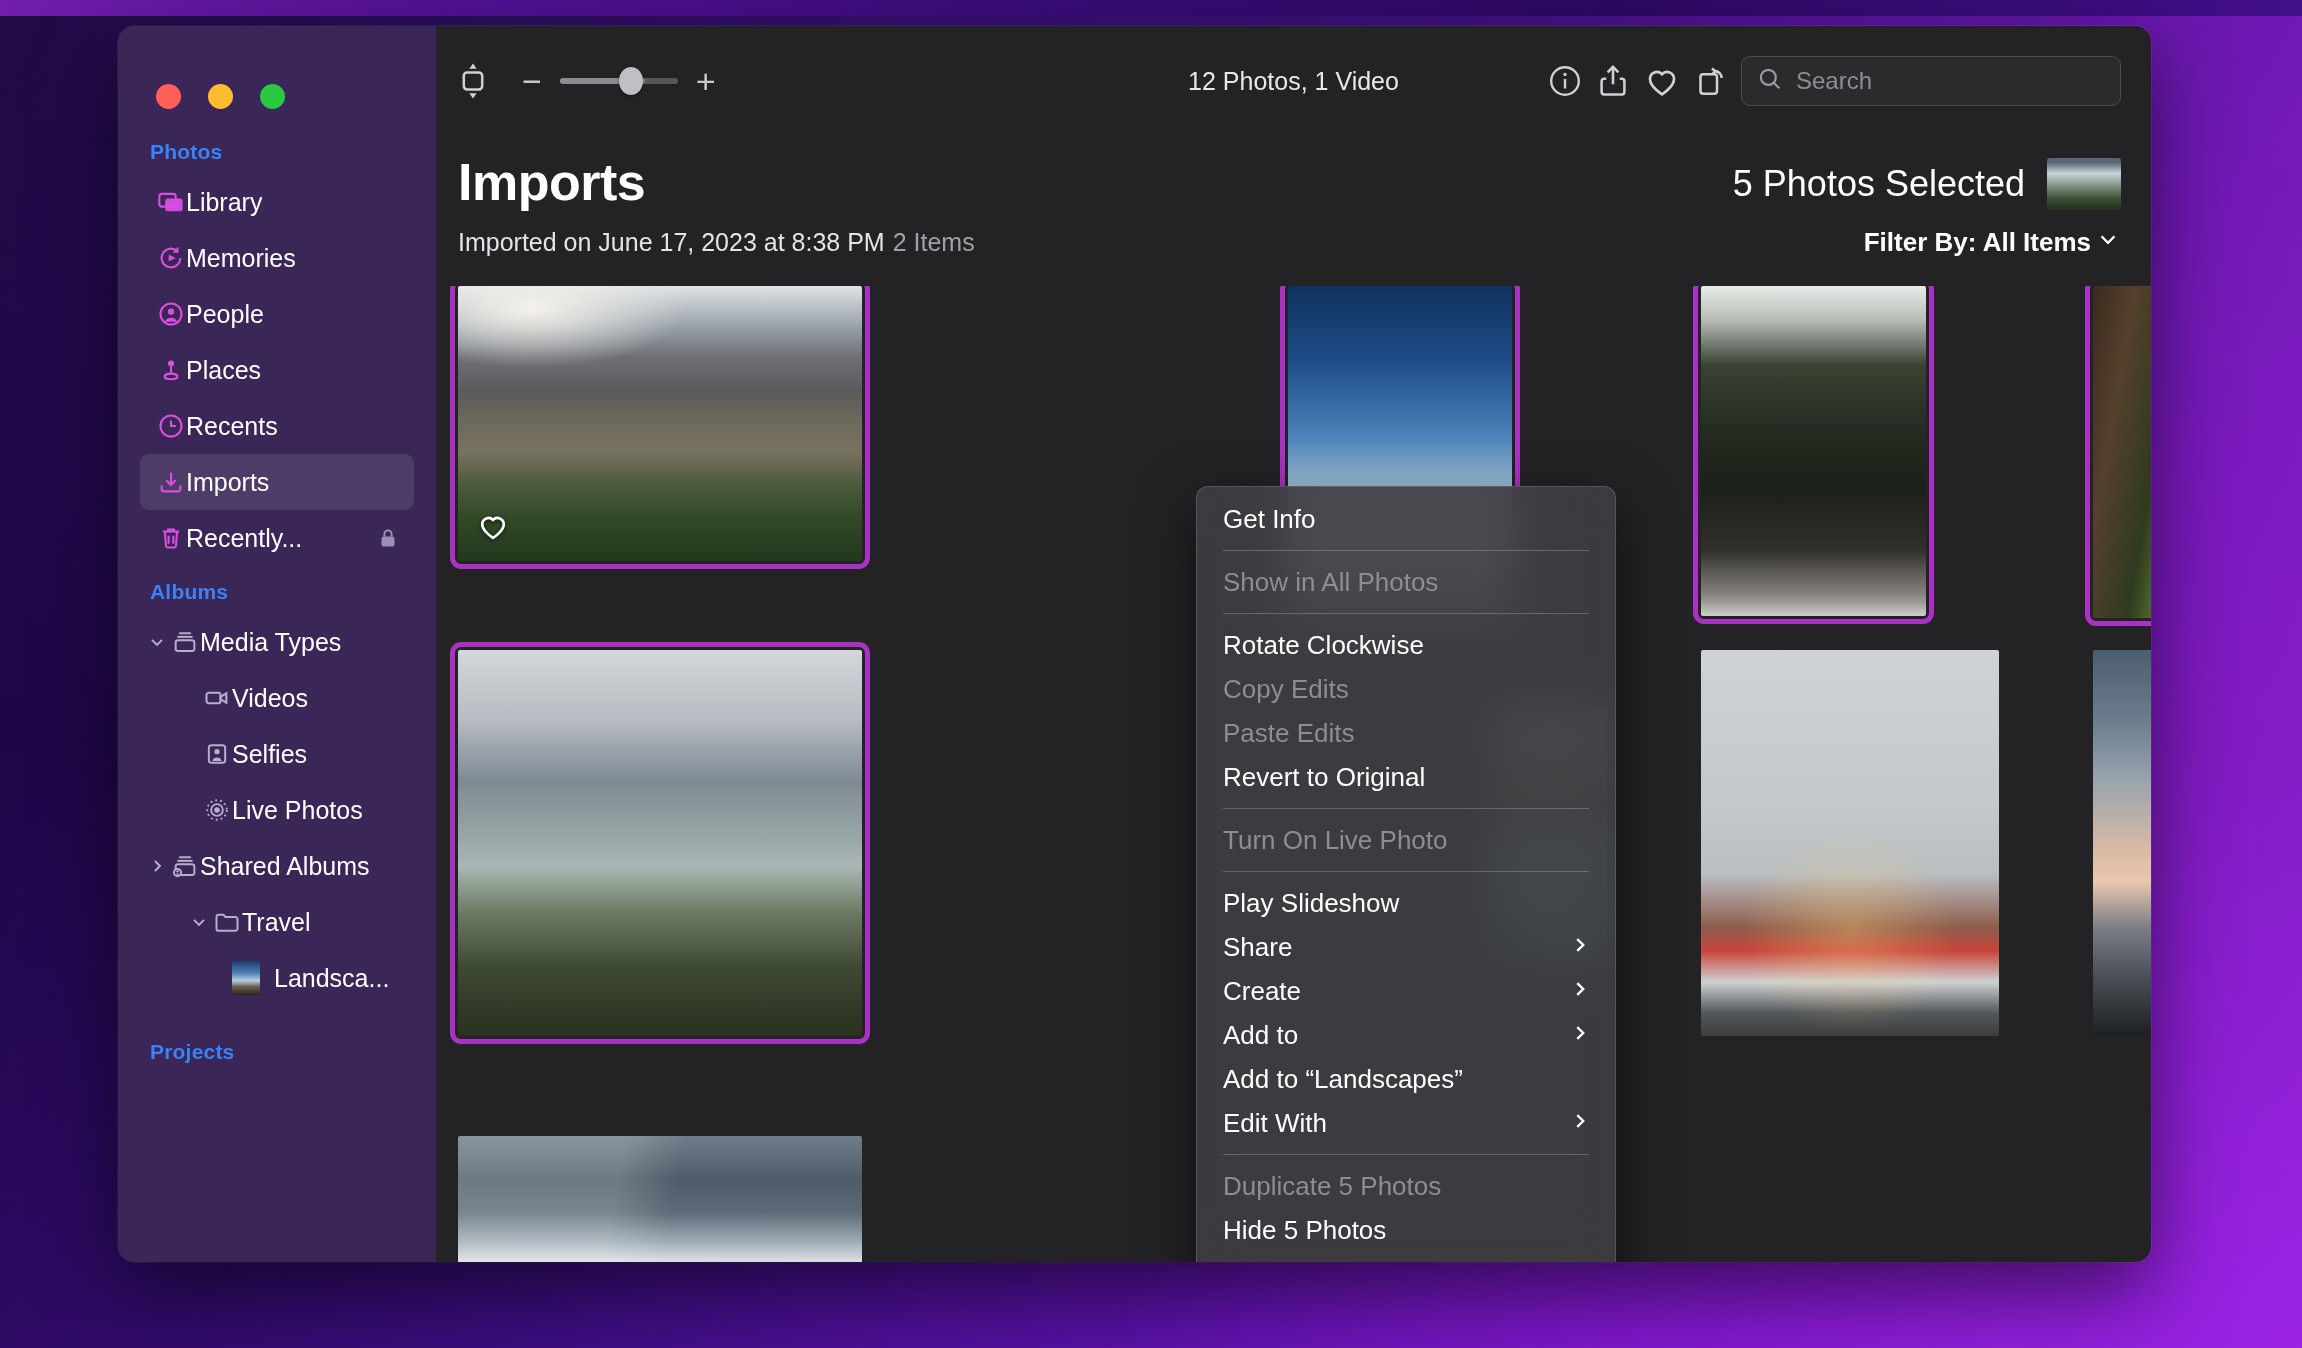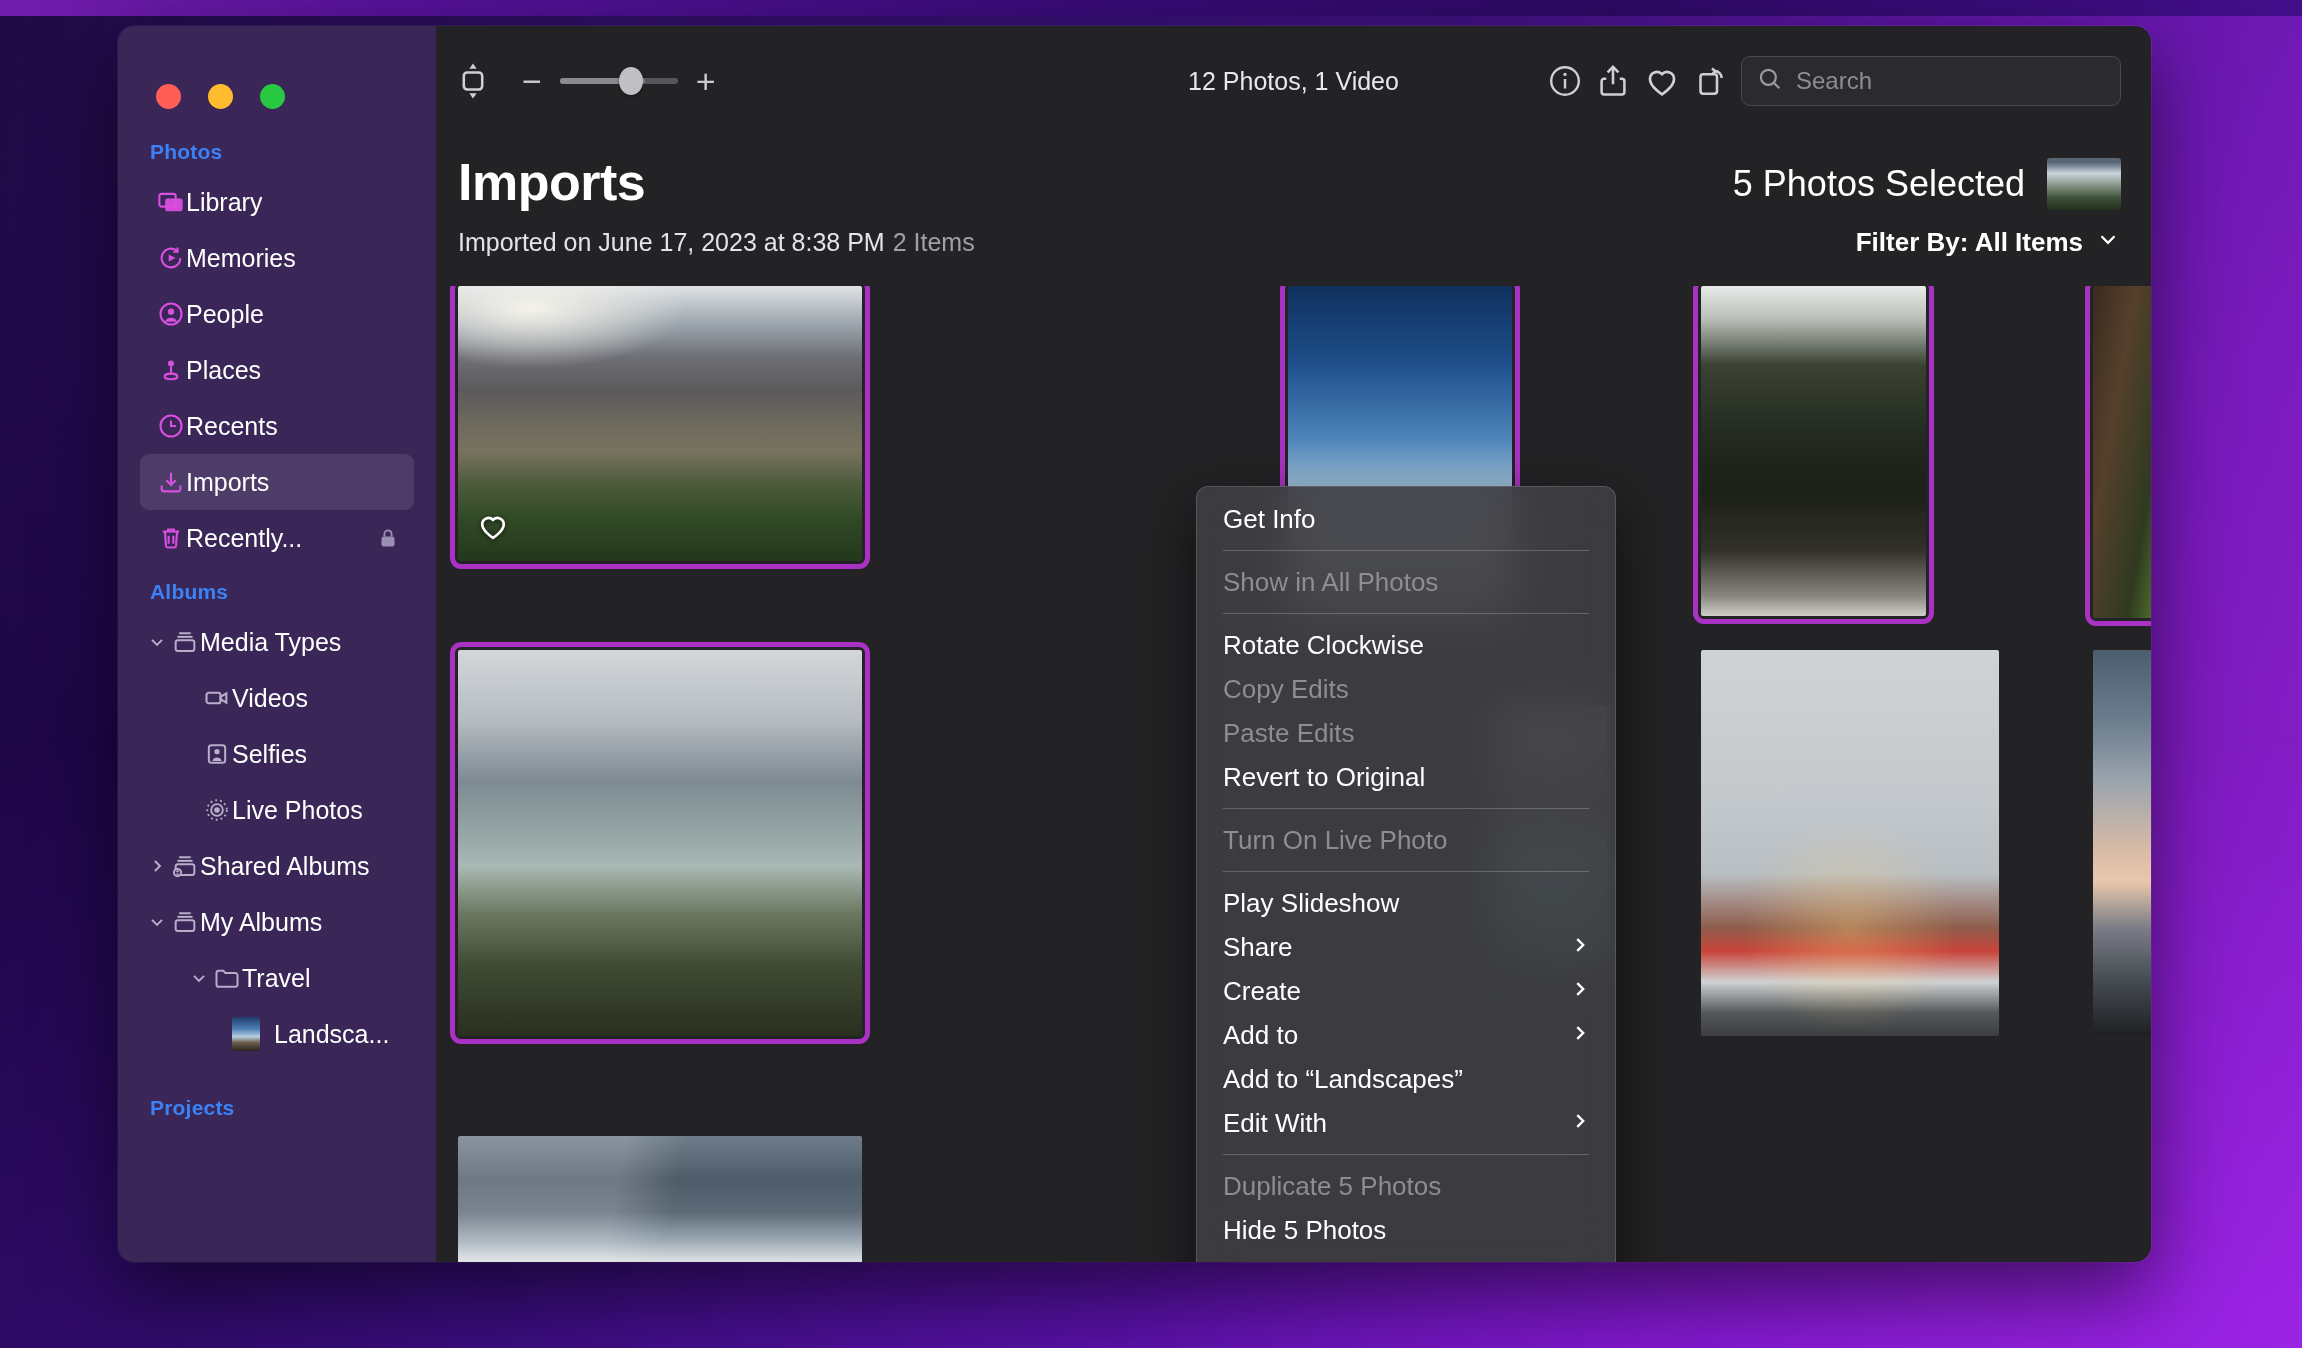--- a/index.html
+++ b/index.html
@@ -139,21 +139,21 @@
   }
   .h-sel-row{ display:flex; align-items:center; gap:22px; justify-content:flex-end; }
   .h-sel{ color:#fff; font-size:36px; }
   .h-thumb{
     width:74px; height:52px; border-radius:3px;
     background:linear-gradient(180deg,#5d6b7a 0%, #c9d4dd 22%, #7b8a7a 52%, #3e5238 74%, #22301e 100%);
     border-top:5px solid #5a6574;
   }
   .h-filter{
     margin-top:16px; color:#fff; font-size:26px; font-weight:bold;
-    display:flex; align-items:center; gap:12px; justify-content:flex-end;
+    display:flex; align-items:center; gap:4px; justify-content:flex-end;
   }
 
   
   #grid{ flex:1; position:relative; overflow:hidden; }
   .cell{ position:absolute; }
   .photo{ position:absolute; inset:0; border-radius:2px; overflow:hidden; }
   .cell.sel{ outline:5px solid #a932c4; outline-offset:3px; border-radius:3px; }
   .fav{
     position:absolute; left:18px; bottom:14px; color:#fff;
     filter:drop-shadow(0 1px 2px rgba(0,0,0,.7));
@@ -373,35 +373,20 @@
             <path d="M5.5 7.6h13"></path>
             <rect x="4" y="10.4" width="16" height="9.3" rx="2"></rect>
           <circle cx="5.6" cy="17.6" r="3.1" fill="#3a2657" stroke="currentColor"></circle>
             <circle cx="5.6" cy="16.6" r="1" fill="currentColor" stroke="none"></circle>
           <path d="M3.6 19.6a2.3 2.3 0 0 1 4 0" fill="currentColor" stroke="none"></path>
         </svg>
       </span>
       <span class="lbl">Shared Albums</span>
     </div>
 
-    <div class="side-item grey" style="padding-left:4px">
-      <span class="disc">
-        <svg width="20" height="20" viewBox="0 0 24 24" fill="none" stroke="currentColor" stroke-width="2.4">
-            <path d="M6 9.5l6 6 6-6"></path>
-          </svg>
-      </span>
-      <span class="ico">
-        <svg width="28" height="28" viewBox="0 0 24 24" fill="none" stroke="currentColor" stroke-width="1.7">
-          <path d="M7 4.5h10"></path>
-            <path d="M5.5 7.6h13"></path>
-            <rect x="4" y="10.4" width="16" height="9.3" rx="2"></rect>
-        </svg>
-      </span>
-      <span class="lbl">My Albums</span>
-    </div>
 
     <div class="side-item grey indent3">
       <span class="disc">
         <svg width="20" height="20" viewBox="0 0 24 24" fill="none" stroke="currentColor" stroke-width="2.4">
             <path d="M6 9.5l6 6 6-6"></path>
           </svg>
       </span>
       <span class="ico">
         <svg width="28" height="28" viewBox="0 0 24 24" fill="none" stroke="currentColor" stroke-width="1.7">
           <path d="M3 7.5a1.8 1.8 0 0 1 1.8-1.8h4.1l1.7 2h8.6A1.8 1.8 0 0 1 21 9.5v8.2a1.8 1.8 0 0 1-1.8 1.8H4.8A1.8 1.8 0 0 1 3 17.7z"></path>

